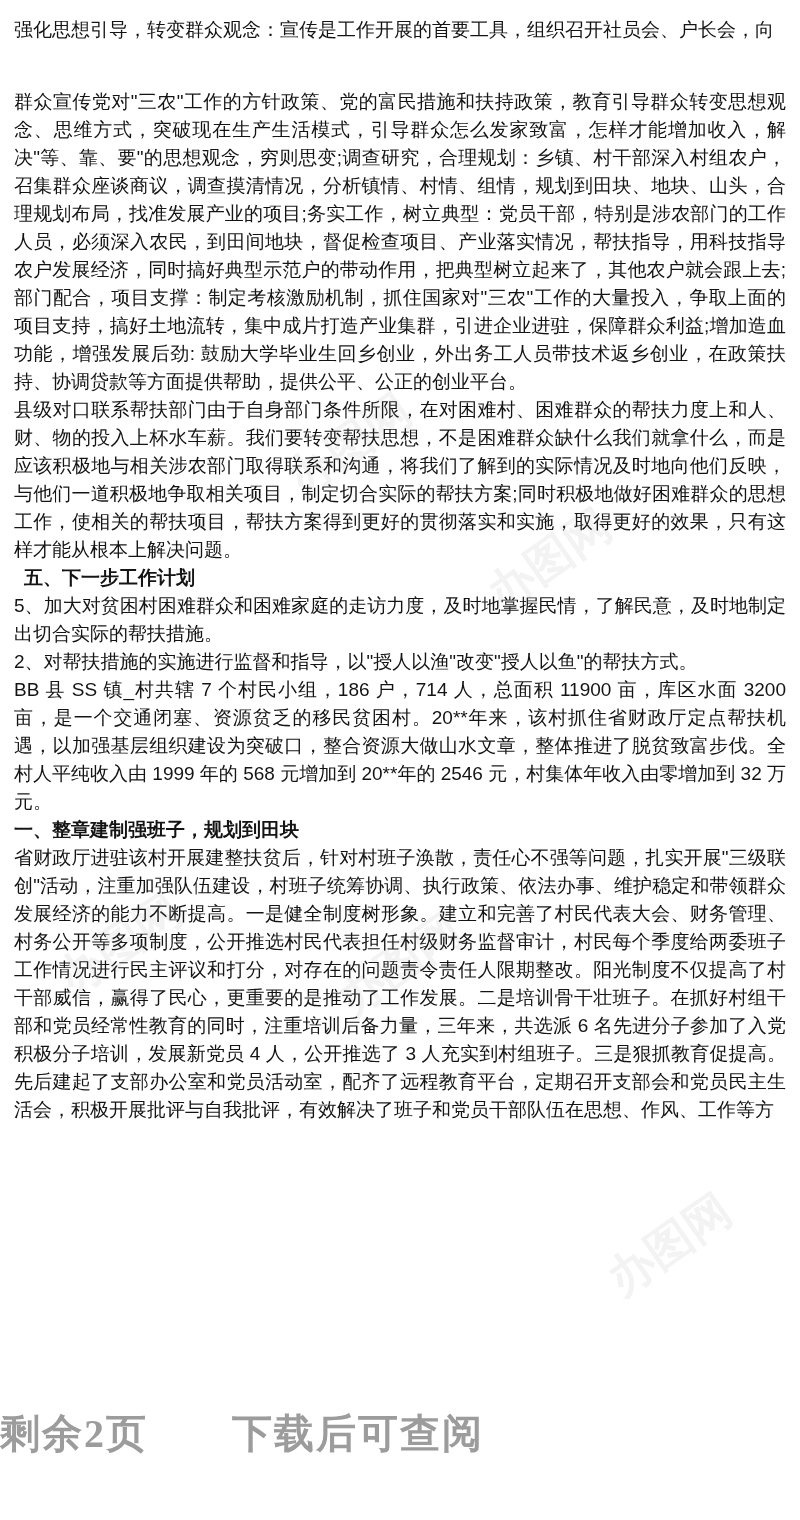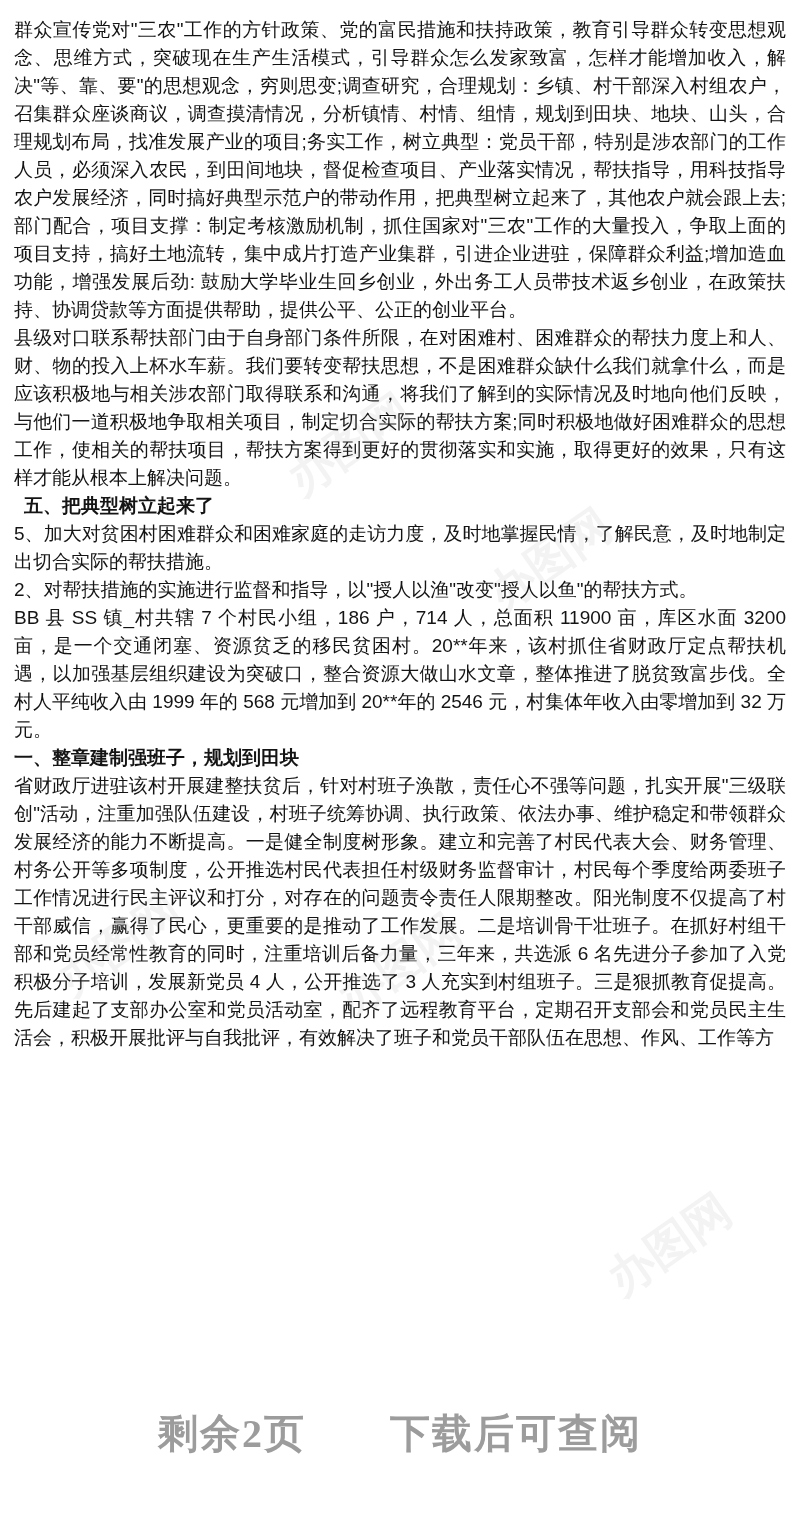--- a/index.html
+++ b/index.html
@@ -32,21 +32,20 @@
     font-weight: bold;
   }
   .indent-sm {
     padding-left: 10px;
   }
   .footer-notice {
     position: absolute;
     left: 0;
     top: 1410px;
     width: 100%;
-    text-align: center;
     font-family: "Liberation Serif", "DejaVu Serif", serif;
     font-weight: bold;
     font-size: 40px;
     line-height: 48px;
     color: #9c9c9c;
     letter-spacing: 2px;
     white-space: pre;
   }
   .watermark {
     position: absolute;
@@ -67,27 +66,28 @@
 <body>
 
 <div class="page">
 
   <span class="watermark wm-a">办图网</span>
   <span class="watermark wm-b">办图网</span>
   <span class="watermark wm-c">办图网</span>
   <span class="watermark wm-d">办图网</span>
   <span class="watermark wm-e">办图网</span>
 
+  <p class="gap-after">强化思想引导，转变群众观念：宣传是工作开展的首要工具，组织召开社员会、户长会，向</p>
 
   <p>群众宣传党对"三农"工作的方针政策、党的富民措施和扶持政策，教育引导群众转变思想观念、思维方式，突破现在生产生活模式，引导群众怎么发家致富，怎样才能增加收入，解决"等、靠、要"的思想观念，穷则思变;调查研究，合理规划：乡镇、村干部深入村组农户，召集群众座谈商议，调查摸清情况，分析镇情、村情、组情，规划到田块、地块、山头，合理规划布局，找准发展产业的项目;务实工作，树立典型：党员干部，特别是涉农部门的工作人员，必须深入农民，到田间地块，督促检查项目、产业落实情况，帮扶指导，用科技指导农户发展经济，同时搞好典型示范户的带动作用，把典型树立起来了，其他农户就会跟上去;部门配合，项目支撑：制定考核激励机制，抓住国家对"三农"工作的大量投入，争取上面的项目支持，搞好土地流转，集中成片打造产业集群，引进企业进驻，保障群众利益;增加造血功能，增强发展后劲: 鼓励大学毕业生回乡创业，外出务工人员带技术返乡创业，在政策扶持、协调贷款等方面提供帮助，提供公平、公正的创业平台。</p>
 
 
   <p>县级对口联系帮扶部门由于自身部门条件所限，在对困难村、困难群众的帮扶力度上和人、财、物的投入上杯水车薪。我们要转变帮扶思想，不是困难群众缺什么我们就拿什么，而是应该积极地与相关涉农部门取得联系和沟通，将我们了解到的实际情况及时地向他们反映，与他们一道积极地争取相关项目，制定切合实际的帮扶方案;同时积极地做好困难群众的思想工作，使相关的帮扶项目，帮扶方案得到更好的贯彻落实和实施，取得更好的效果，只有这样才能从根本上解决问题。</p>
 
-  <p class="heading indent-sm">五、把典型树立起来了</p>
+  <p class="heading indent-sm">五、下一步工作计划</p>
 
   <p>5、加大对贫困村困难群众和困难家庭的走访力度，及时地掌握民情，了解民意，及时地制定出切合实际的帮扶措施。</p>
 
   <p>2、对帮扶措施的实施进行监督和指导，以"授人以渔"改变"授人以鱼"的帮扶方式。</p>
 
 
 
   <p>BB 县 SS 镇_村共辖 7 个村民小组，186 户，714 人，总面积 11900 亩，库区水面 3200 亩，是一个交通闭塞、资源贫乏的移民贫困村。20**年来，该村抓住省财政厅定点帮扶机遇，以加强基层组织建设为突破口，整合资源大做山水文章，整体推进了脱贫致富步伐。全村人平纯收入由 1999 年的 568 元增加到 20**年的 2546 元，村集体年收入由零增加到 32 万元。</p>
 
   <p class="heading">一、整章建制强班子，规划到田块</p>

